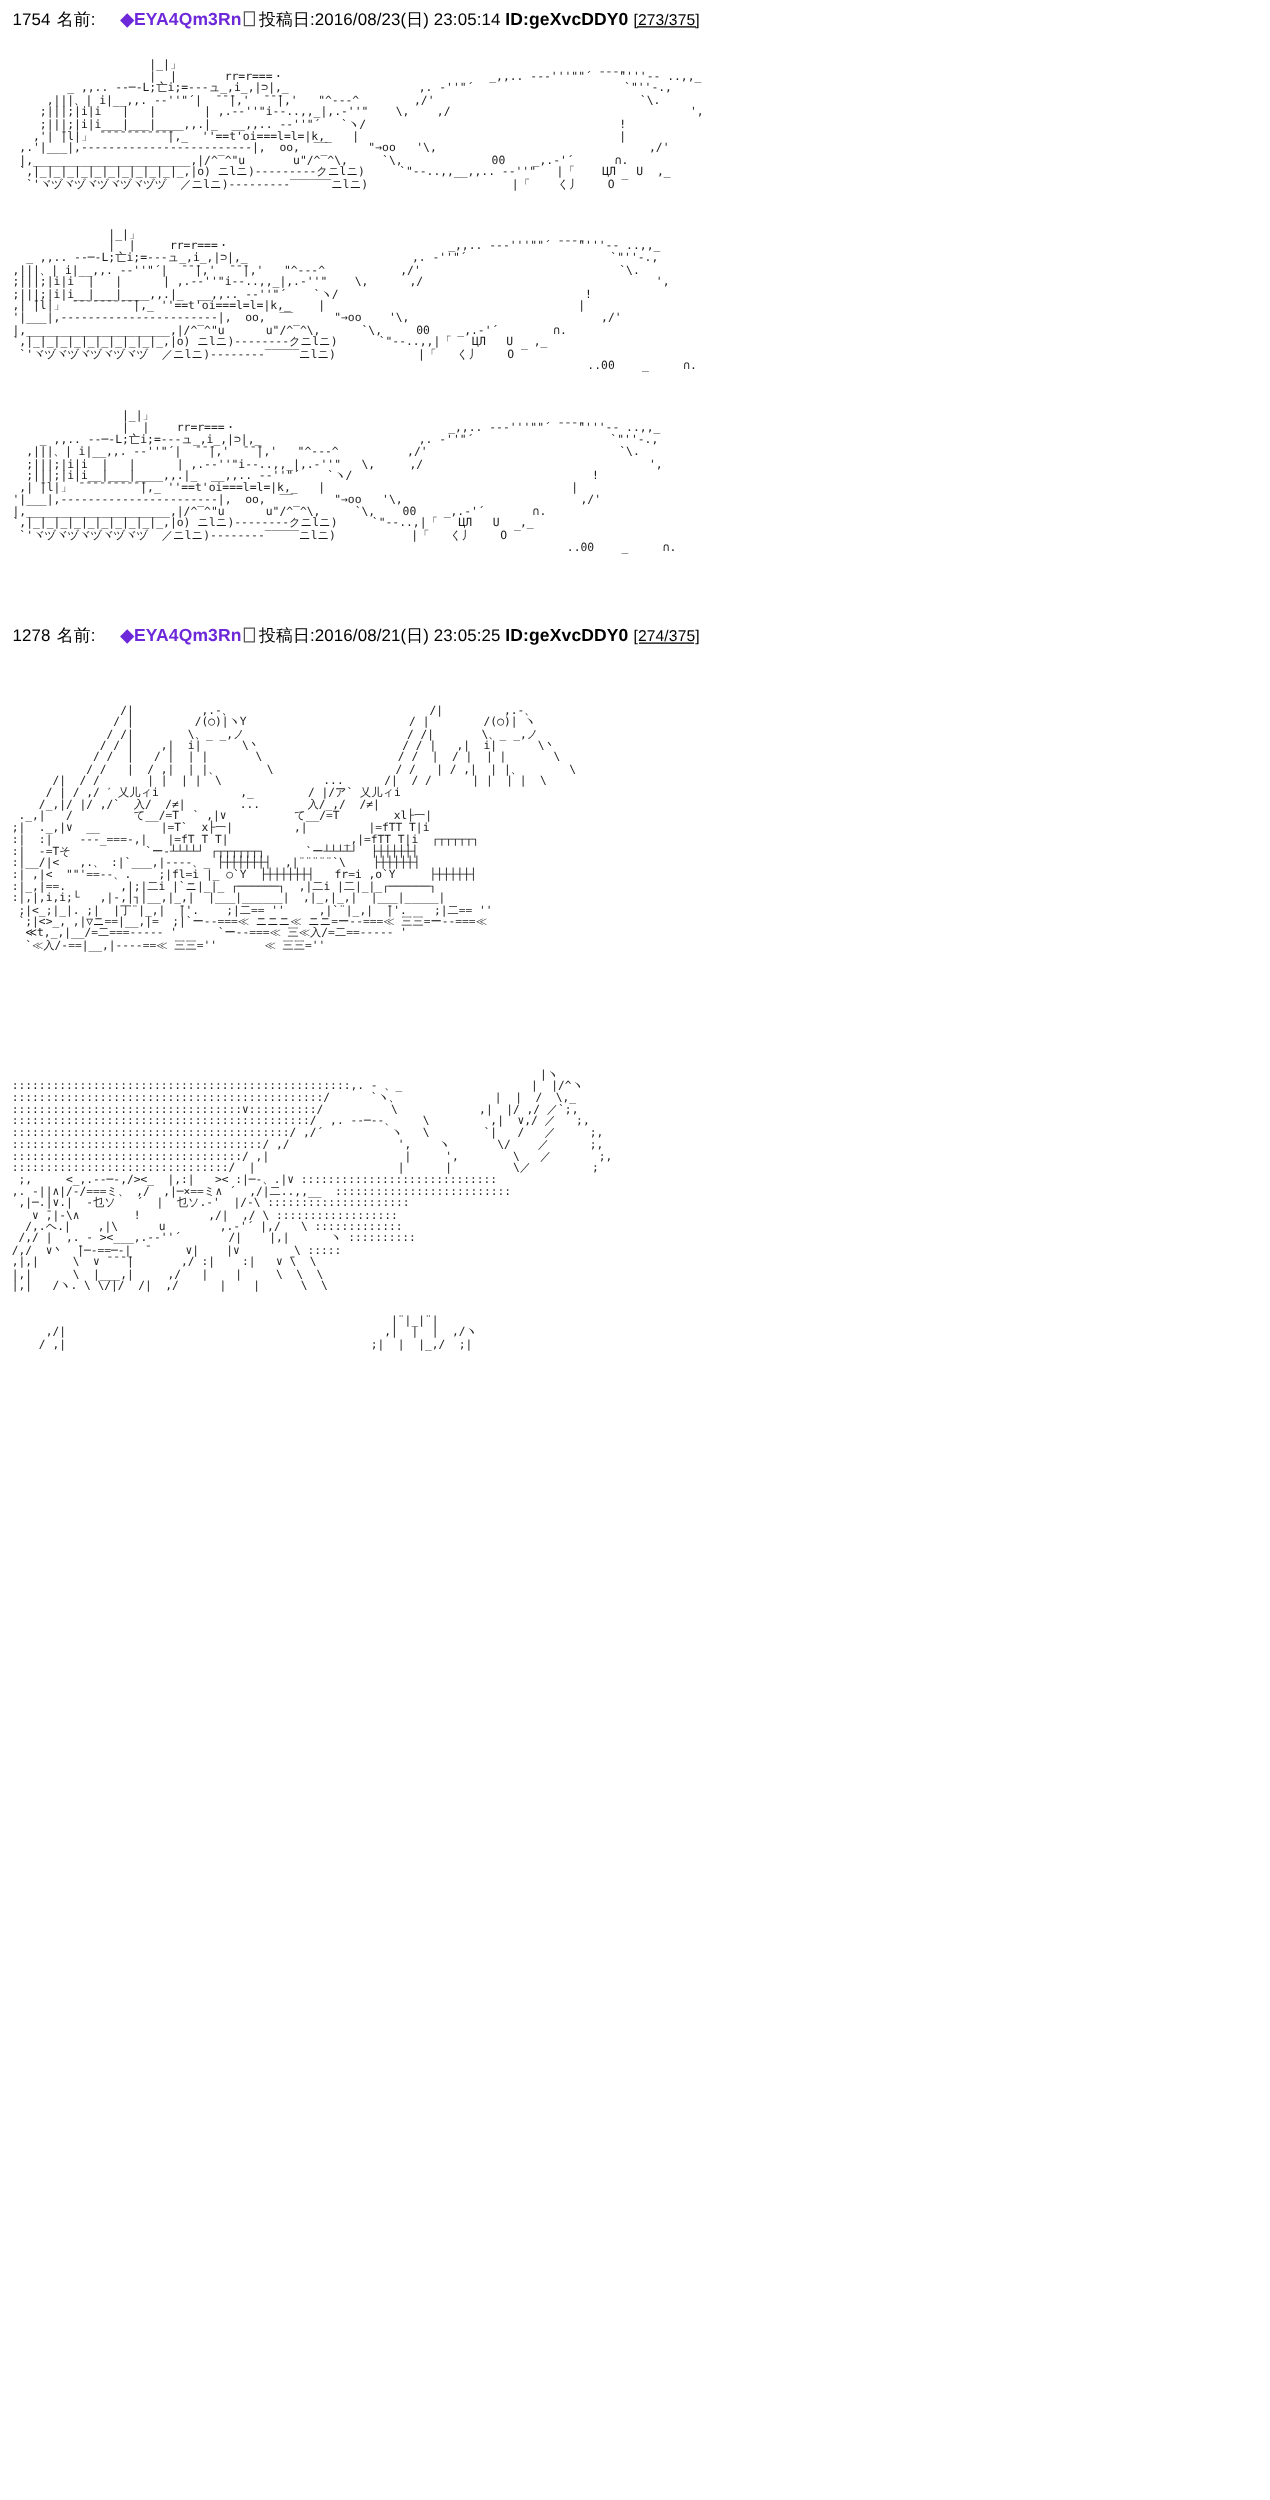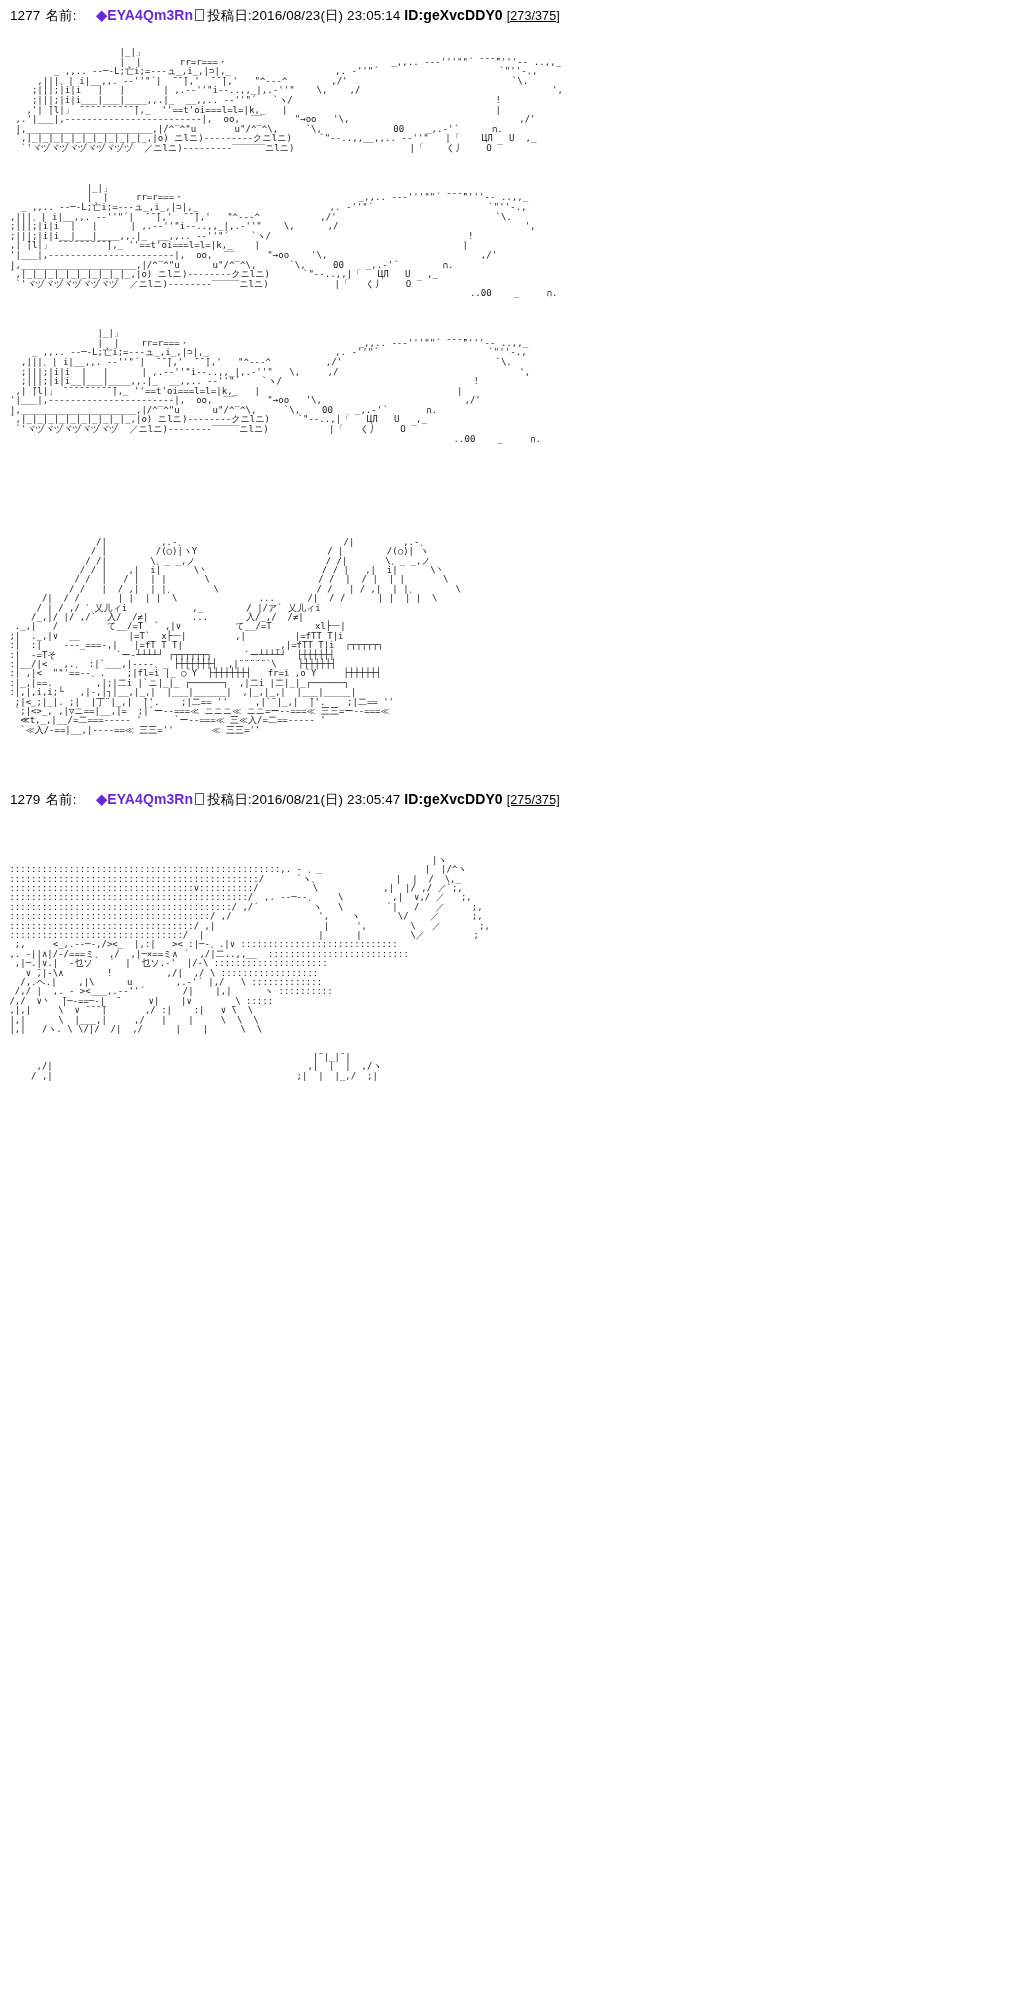--- a/index.html
+++ b/index.html
@@ -96,21 +96,21 @@
   .dialogue .line2 { padding-left: 8px; display: block; }
   .dialogue .line1 { display: block; }
 </style>
 </head>
 <body>
 
 <div class="thread">
 
   <div class="post">
     <div class="post-header">
-      <span class="num">1277</span><span class="namelabel">名前:</span> <span class="handle">◆EYA4Qm3Rn</span><span class="trip-box"></span><span class="datelabel">投稿日:</span><span class="date">2016/08/23(日) 23:05:14</span> <span class="idtxt">ID:geXvcDDY0</span><span class="counter">[273/375]</span>
+      <span class="num">1754</span><span class="namelabel">名前:</span> <span class="handle">◆EYA4Qm3Rn</span><span class="trip-box"></span><span class="datelabel">投稿日:</span><span class="date">2016/08/23(日) 23:05:14</span> <span class="idtxt">ID:geXvcDDY0</span><span class="counter">[273/375]</span>
     </div>
     <div class="post-body">
       <div class="spacer-sm"></div>
       <pre class="aa aa-tank">                    |_|」                                                       
                     |  |       rr=r===・                              _,,.. -‐‐'''""´ ̄ ̄ ̄ ̄"'''‐- ..,,_
         _ ,,.. --─-L;亡i;=--‐ュ_,i_,|⊃|,_                   ,. -''"´                      `"''‐.,
      ,|||、| i|__,,. -‐''"´|  ̄ ̄ ̄|,'  ̄ ̄ ̄|,'   "^---^        ,/'                              `\.
     ;|||;|i|i   |   |       | ,.-‐''"i‐-..,,_|,.-''"    \,    ,/                                   ',
     ;|||;|i|i___|___|____,,.|_  __,,.. -‐''"´   `ヽ/                                     !
    ,'| ̄|l|」 ̄ ̄ ̄ ̄ ̄ ̄ ̄ ̄ ̄ ̄ ̄|,_  ''==t'oi===l=l=|k,_   |                                      |
@@ -142,20 +142,23 @@
 '|___|,-----------------------|,  oo,  ‾‾      "→oo   '\,                          ,/'
 |,_____________________,|/^‾^"u      u"/^‾^\,     `\,    00    _,.-'´       ∩.
 `,|_|_|_|_|_|_|_|_|_|_,|o) ニlニ)--------クニlニ)     `"‐-..,|「   ЦЛ   U   ,_
  `'ヾヅヾヅヾヅヾヅヾヅ  ／ニlニ)--------‾‾‾‾‾ニlニ)           |「   く丿    O ‾
                                                                                  ..00    _     ∩.</pre>
       <div class="spacer-lg"></div>
     </div>
   </div>
 
   <div class="post">
+    <div class="post-header">
+      <span class="num">1278</span><span class="namelabel">名前:</span> <span class="handle">◆EYA4Qm3Rn</span><span class="trip-box"></span><span class="datelabel">投稿日:</span><span class="date">2016/08/21(日) 23:05:25</span> <span class="idtxt">ID:geXvcDDY0</span><span class="counter">[274/375]</span>
+    </div>
     <div class="post-body">
       <div class="spacer-md"></div>
       <pre class="aa aa-mecha">                                                                                                      
                  /|          ,.-、                             /|         ,.-、                         
                 / |         /(◯)|ヽY                        / |        /(◯)| ヽ                       
                / /|        \、_ _,ノ                        / /|       \、_ _,ノ                      
               / / |    ,|  i|      \丶                     / / |   ,|  i|      \丶                    
              / /  |   / |  | |       \                    / /  |  / |  | |       \                   
             / /   |  / ,|  | |、       \                  / /   | / ,|  | |、       \                 
        /|  / /       | |  | |  \               ...      /|  / /      | |  | |  \                      
@@ -171,23 +174,20 @@
  :|,|,i,i;└   ,|-,|┐|__,|_,|  |___|______|  ,|_,|_,|  |___|_____|                             
   ;|&lt;_;|_|. ;|  |丁¨|_,|  ̄|'.    ;|二== ''     ,|`¨|_,|  ̄|'.    ;|二== ''                        
   `;|&lt;&gt;_, ,|▽ニ==|__,|=  ;|`ー--===≪ ニニニ≪ ニニ=ー--===≪ 三三=ー--===≪                        
    ≪t,_,|__/=二===‐---- '      `ー--===≪ 三≪入/=二==‐---- '                                    
    `≪入/‐==|__,|----==≪ 三三=''       ≪ 三三=''                                                </pre>
       <div class="spacer-lg"></div>
     </div>
   </div>
 
   <div class="post">
-    <div class="post-header">
-      <span class="num">1279</span><span class="namelabel">名前:</span> <span class="handle">◆EYA4Qm3Rn</span><span class="trip-box"></span><span class="datelabel">投稿日:</span><span class="date">2016/08/21(日) 23:05:47</span> <span class="idtxt">ID:geXvcDDY0</span><span class="counter">[275/375]</span>
-    </div>
     <div class="post-body">
       <div class="spacer-md"></div>
       <pre class="aa aa-scene">                                                                                           
                                                                                |ヽ            
  ::::::::::::::::::::::::::::::::::::::::::::::::::,. - 、_                   |  |/^ヽ      
  ::::::::::::::::::::::::::::::::::::::::::::::/      `ヽ、              |  |  /  \,_   
  ::::::::::::::::::::::::::::::::::∨::::::::::/          \            ,|  |/ ,/ ／`;,  
  ::::::::::::::::::::::::::::::::::::::::::::/  ,. --─--、    \         ,|  ∨,/ ／   ;,  
  :::::::::::::::::::::::::::::::::::::::::/ ,/´          ヽ   \        `|   /   ／     ;, 
  :::::::::::::::::::::::::::::::::::::/ ,/                ',    ヽ       \/    ／      ;, 

